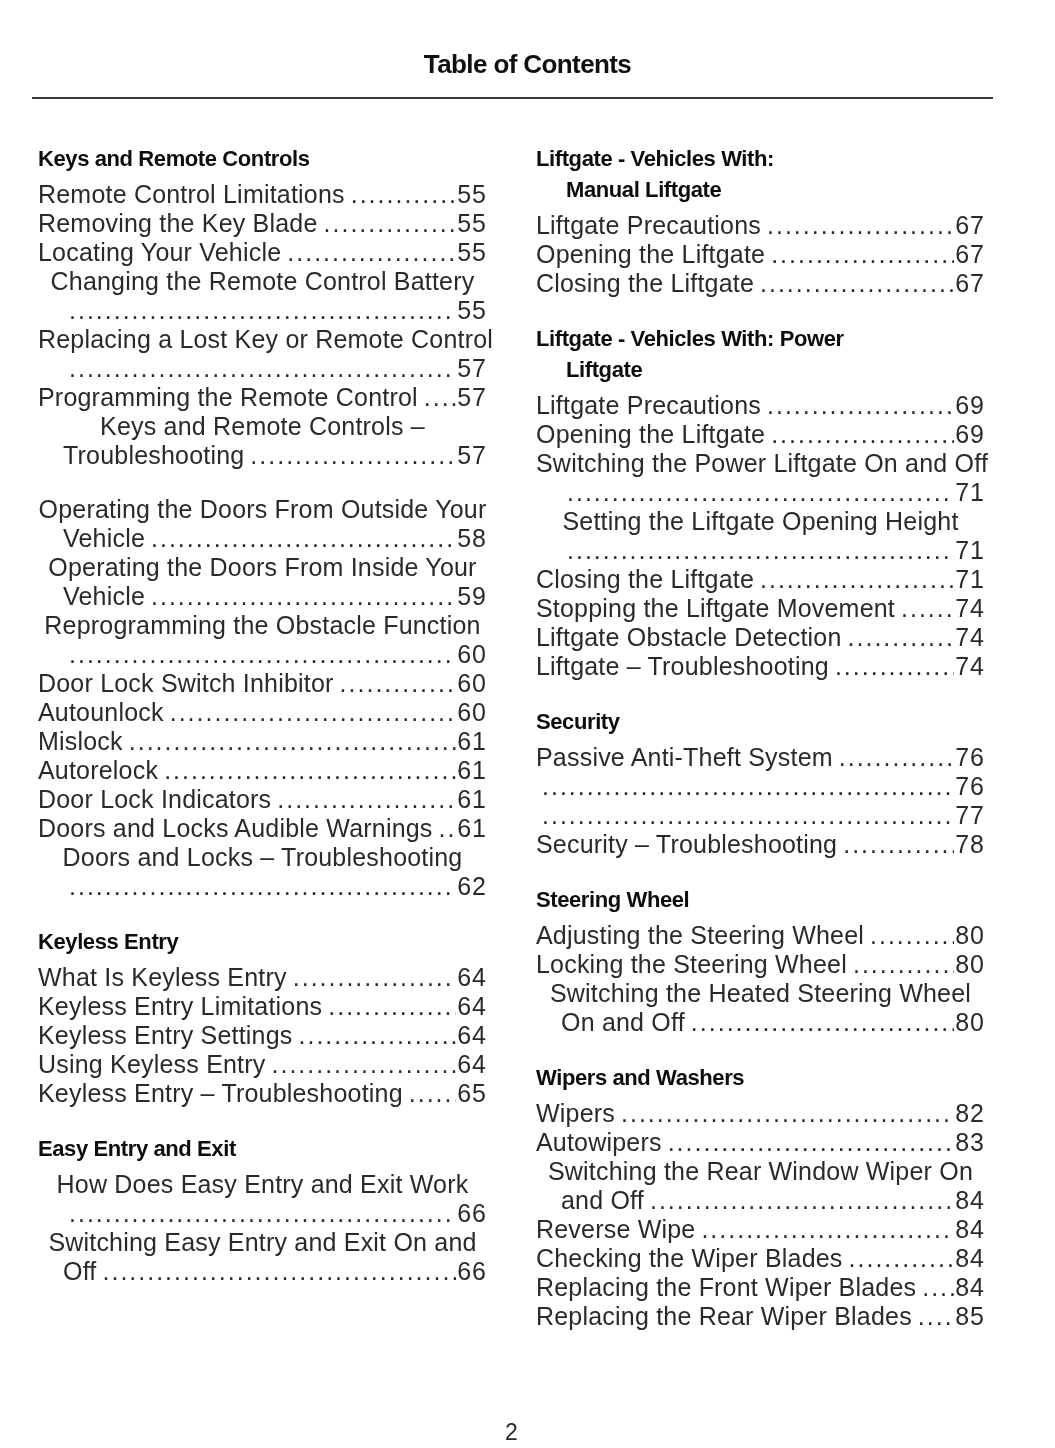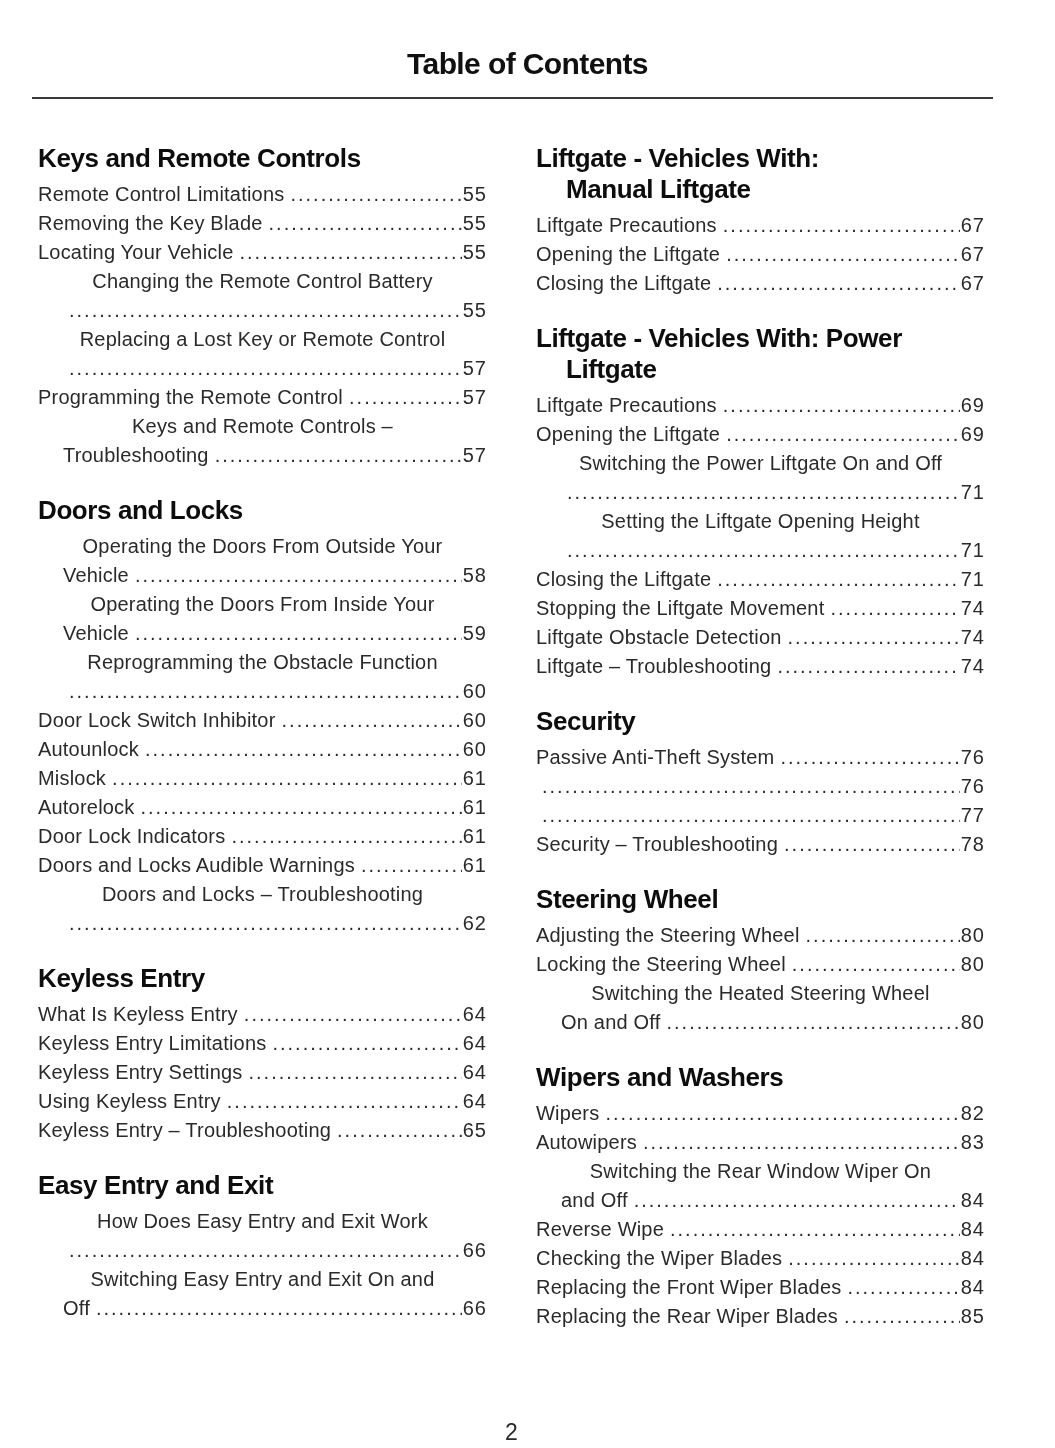--- a/index.html
+++ b/index.html
@@ -11,21 +11,21 @@
     font-family: "Liberation Sans", sans-serif;
     color: #2a2a2a;
     overflow: hidden;
     position: relative;
   }
   .doc { width: 100%; height: 100%; position: relative; }
 
   h1.page-title {
     margin: 44px 0 0 0;
     text-align: center;
-    font-size: 30px;
+    font-size: 26px;
     line-height: 40px;
     font-weight: 800;
     letter-spacing: -0.6px;
     color: #101010;
   }
   .rule {
     height: 0;
     border-top: 2.5px solid #3a3a3a;
     margin: 13px 62px 0 32px;
   }
@@ -35,31 +35,31 @@
     gap: 49px;
     margin: 44px 70px 0 38px;
   }
   .toc-col { flex: 1 1 0; min-width: 0; }
 
   .toc-section { margin-top: 25px; }
   .toc-section:first-child { margin-top: 0; }
 
   h2.toc-heading {
     margin: 0 0 6px 0;
-    font-size: 26px;
+    font-size: 22px;
     line-height: 31px;
     font-weight: 800;
     letter-spacing: -0.4px;
     color: #0d0d0d;
   }
   .hline1 { display: block; white-space: nowrap; }
   .hline2 { display: block; white-space: nowrap; padding-left: 30px; }
 
   .toc-entry {
-    font-size: 20px;
+    font-size: 25px;
     line-height: 29px;
     color: #2a2a2a;
   }
   .toc-entry.single { display: flex; align-items: baseline; }
   .t, .t2 { white-space: nowrap; letter-spacing: 0.2px; }
   .dots {
     flex: 1 1 auto;
     min-width: 8px;
     overflow: hidden;
     white-space: nowrap;
@@ -136,23 +136,20 @@
           <div class="toc-entry wrapped">
             <div class="eline1"><span class="t">Keys and Remote Controls –</span></div>
             <div class="eline2">
               <span class="t2">Troubleshooting</span>
               <span class="dots"></span>
               <span class="pg">57</span>
             </div>
           </div>
         </section>
         <section class="toc-section">
-          <h2 class="toc-heading">
-            <span class="hline1">Doors and Locks</span>
-          </h2>
           <div class="toc-entry wrapped">
             <div class="eline1"><span class="t">Operating the Doors From Outside Your</span></div>
             <div class="eline2">
               <span class="t2">Vehicle</span>
               <span class="dots"></span>
               <span class="pg">58</span>
             </div>
           </div>
           <div class="toc-entry wrapped">
             <div class="eline1"><span class="t">Operating the Doors From Inside Your</span></div>

